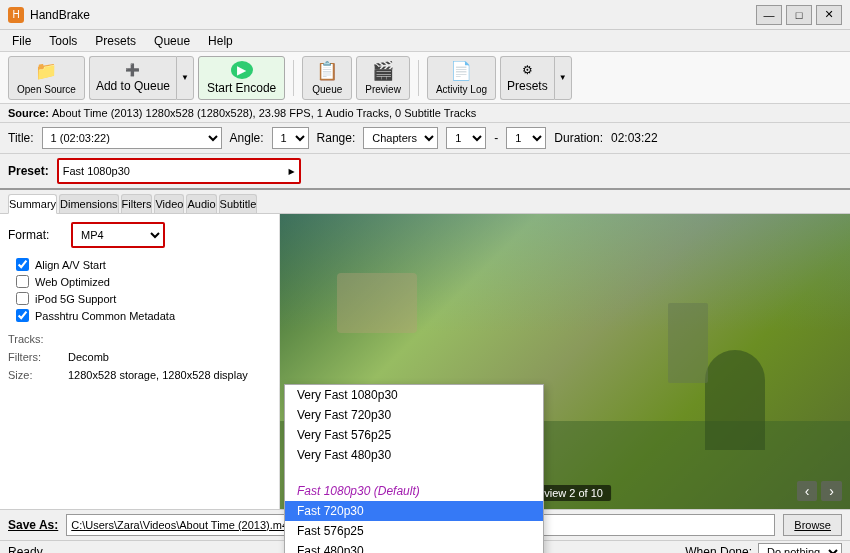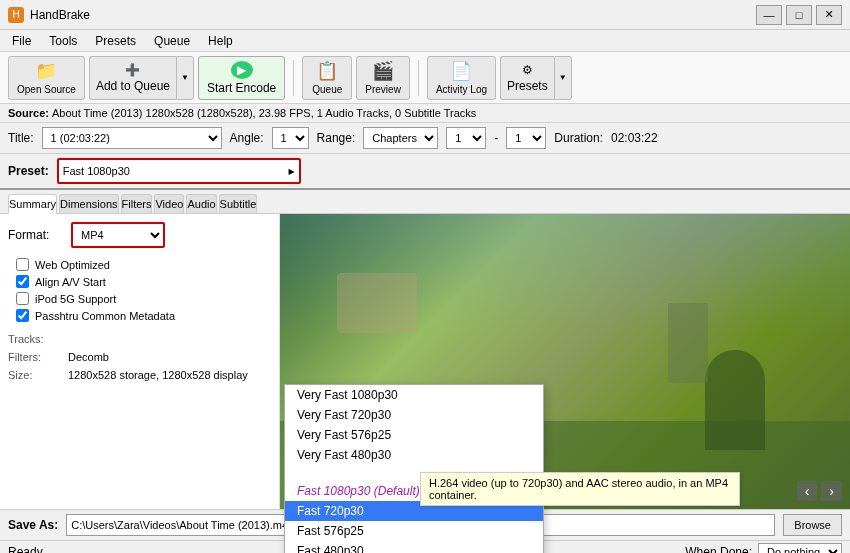--- a/index.html
+++ b/index.html
@@ -364,20 +364,21 @@
       box-shadow: 1px 1px 3px rgba(0,0,0,0.15);
     }
     
     .save-row {
       background: #f0f0f0;
       padding: 4px 8px;
       display: flex;
       align-items: center;
       gap: 8px;
       border-top: 1px solid #ccc;
+      text-decoration: underline;
     }
     .save-path {
       flex: 1;
       height: 22px;
       border: 1px solid #999;
       background: white;
       padding: 0 4px;
       font-size: 11px;
     }
     .browse-btn {
@@ -554,26 +555,26 @@
       <span class="format-label">Format:</span>
       <div class="format-select-wrapper">
         <select class="format-select">
           <option>MP4</option>
           <option>MKV</option>
         </select>
       </div>
     </div>
 
     <div class="checkbox-row">
+      <input type="checkbox" checked="" style="">
+      <span>Align A/V Start</span>
+    </div>
+    <div class="checkbox-row">
       <input type="checkbox" style="">
       <span>Web Optimized</span>
-    </div>
-    <div class="checkbox-row">
-      <input type="checkbox" checked="" style="">
-      <span>Align A/V Start</span>
     </div>
     <div class="checkbox-row">
       <input type="checkbox" style="">
       <span>iPod 5G Support</span>
     </div>
     <div class="checkbox-row">
       <input type="checkbox" checked="" style="">
       <span>Passhtru Common Metadata</span>
     </div>
 
@@ -617,23 +618,20 @@
     <div class="dropdown-item">Very Fast 576p25</div>
     <div class="dropdown-item">Very Fast 480p30</div>
     <div class="dropdown-item italic">Fast 1080p30 (Default)</div>
     <div class="dropdown-item selected">Fast 720p30</div>
     <div class="dropdown-item">Fast 576p25</div>
     <div class="dropdown-item">Fast 480p30</div>
     <div class="dropdown-item">HQ 1080p30 Surround</div>
 
   </div>
 
-  <div class="tooltip-box">
-    <span>H.264 video (up to 720p30) and AAC stereo audio, in an MP4 container.</span>
-  </div>
 </div>
 
 <div class="save-row">
   <label style="font-weight:600;">Save As:</label>
   <input type="text" class="save-path" value="C:\Users\Zara\Videos\About Time (2013).m4v" style="">
   <button class="browse-btn">Browse</button>
 </div>
 
 <div class="status-bar">
   <span>Ready</span>

